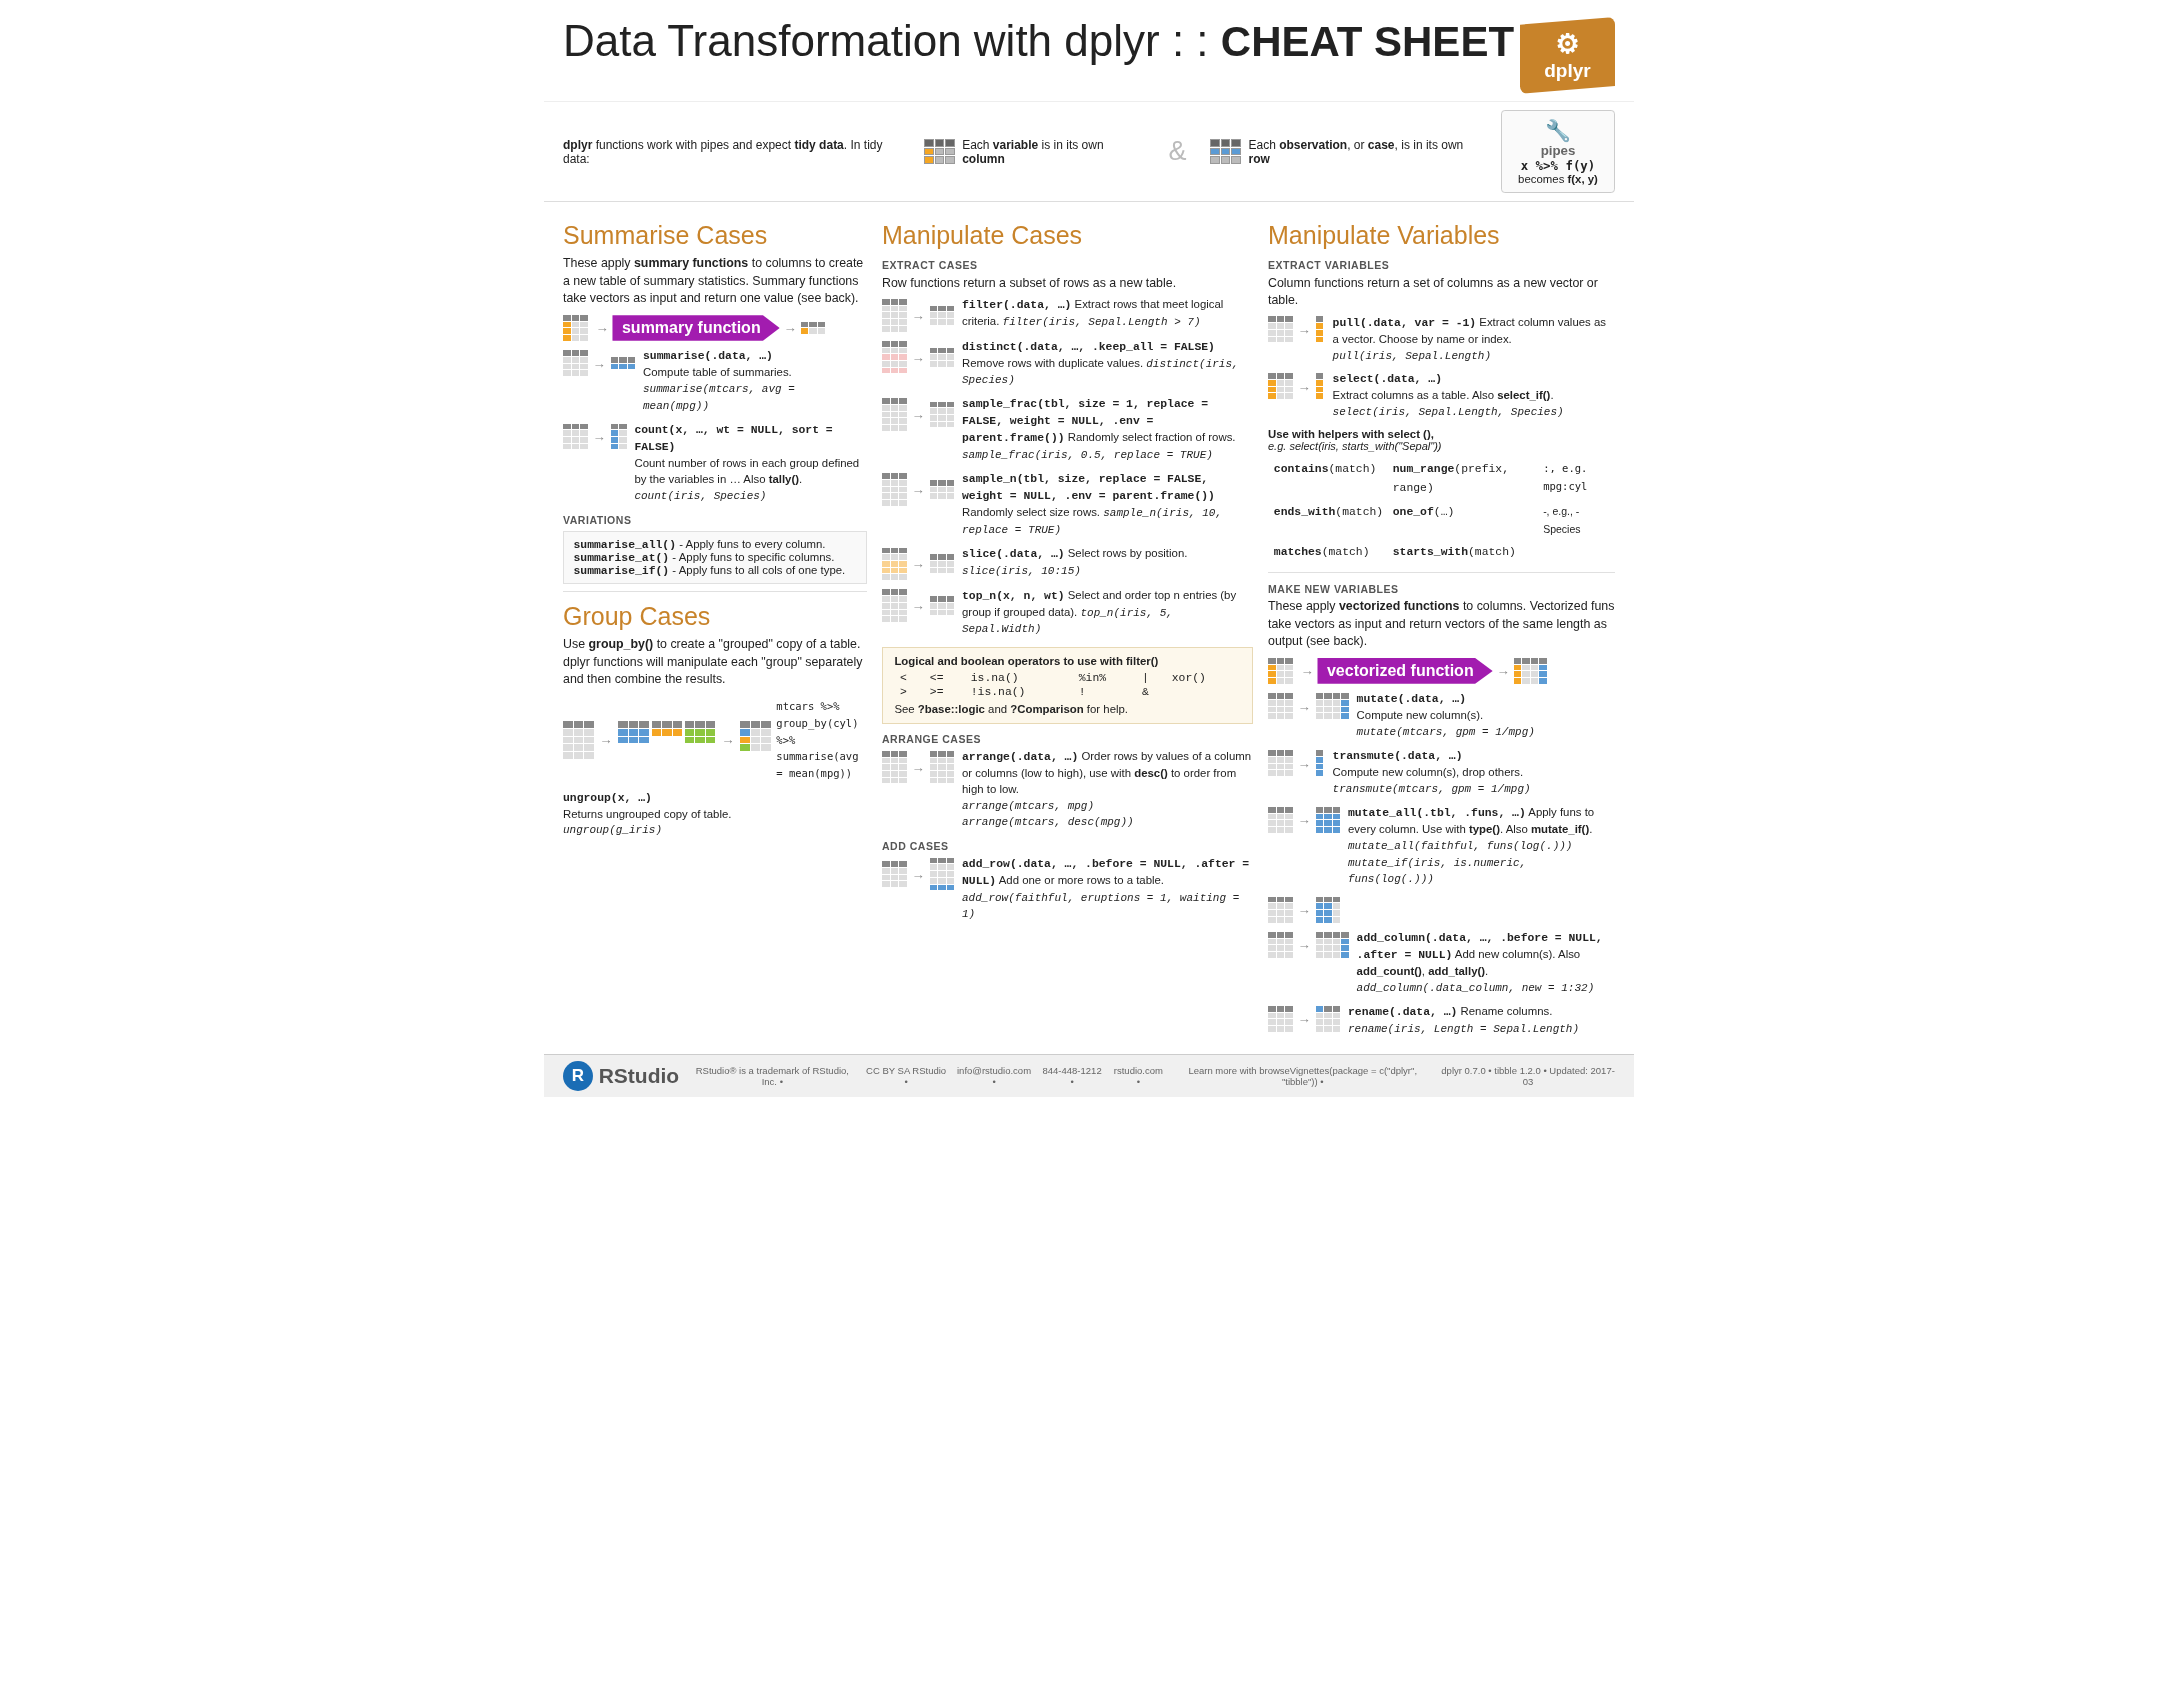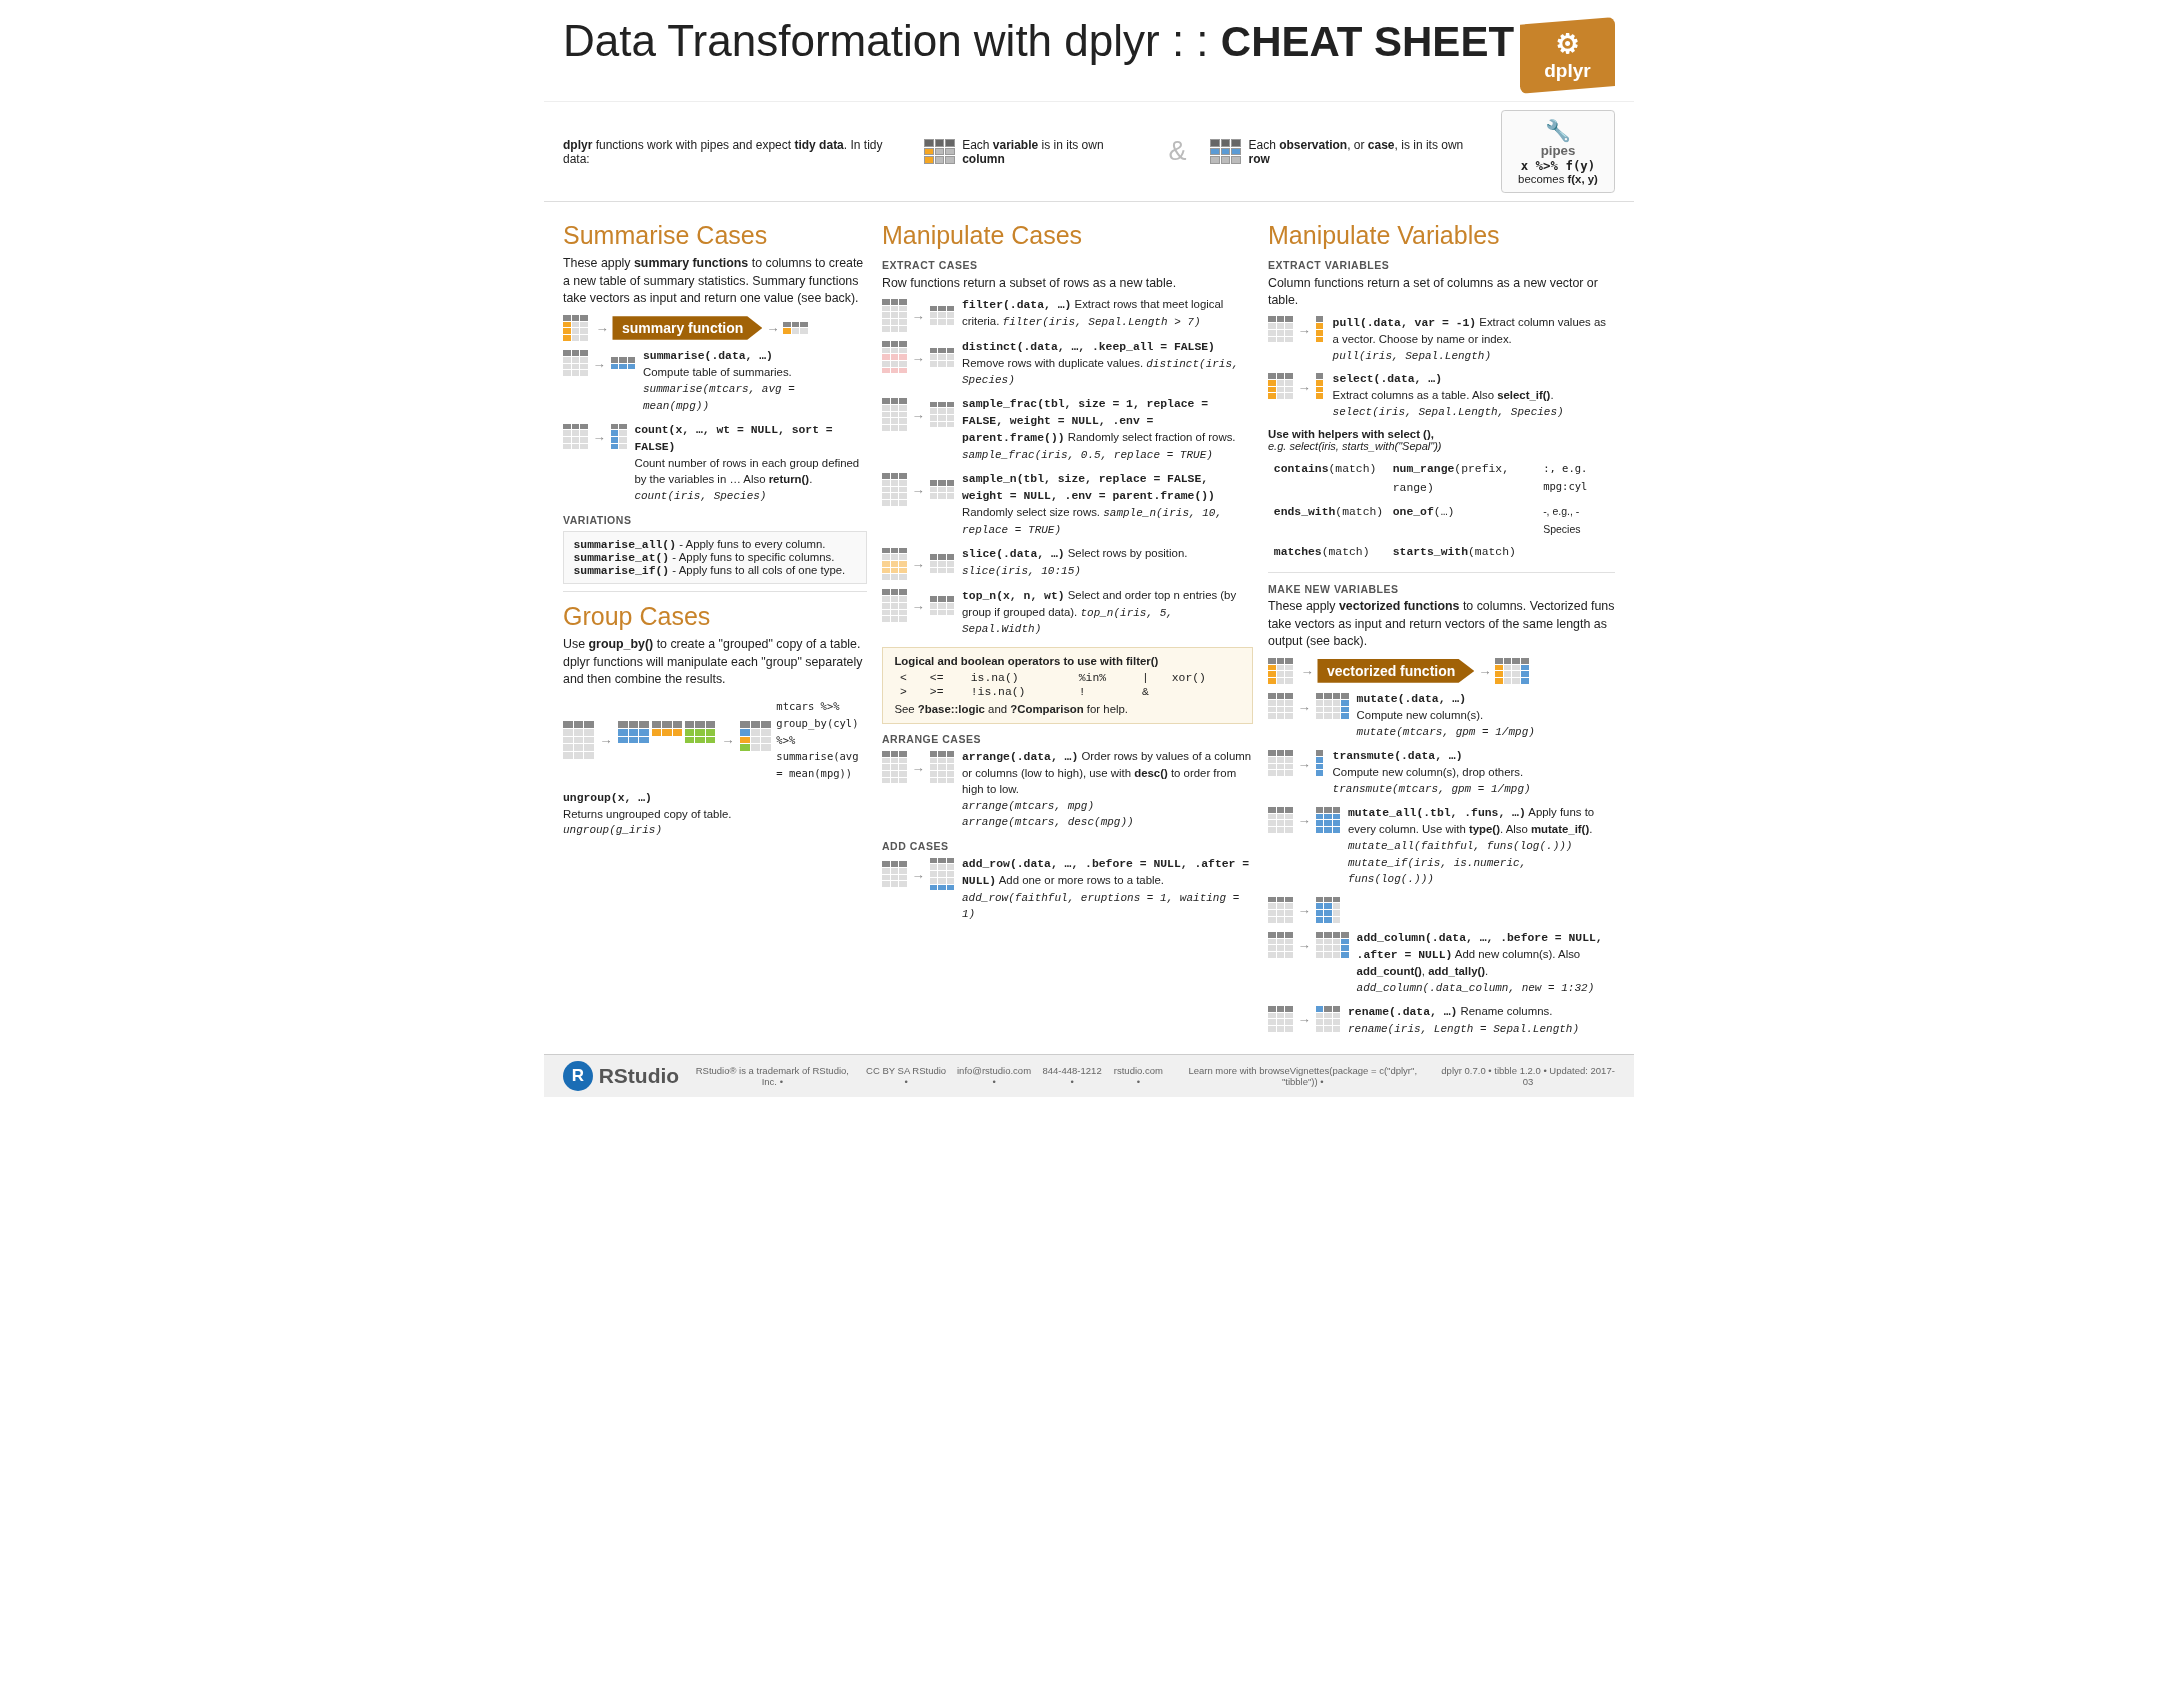--- a/index.html
+++ b/index.html
@@ -120,24 +120,24 @@
 
     .ampersand { font-size: 27px; color: #bbb; margin: 0 4.8px; }
 
     
     .function-arrow-box {
       display: flex;
       align-items: center;
       margin: 7.6px 0;
     }
     .arrow-label {
-      background: #a16207;
+      background: #a21caf;
       color: white;
       padding: 3.8px 9.5px;
-      font-size: 14px;
+      font-size: 16px;
       font-weight: bold;
       clip-path: polygon(0 0, 90% 0, 100% 50%, 90% 100%, 0 100%);
       padding-right: 19px;
     }
 
     
     .func-row {
       display: flex;
       align-items: flex-start;
       gap: 7.6px;
@@ -409,21 +409,21 @@
           <div style="background:#5b9bd5;"></div>
             <div style="background:#ddd;"></div>
           <div style="background:#5b9bd5;"></div>
             <div style="background:#ddd;"></div>
           <div style="background:#5b9bd5;"></div>
             <div style="background:#ddd;"></div>
         </div>
       </div>
       <div class="func-desc">
         <span class="fn">count</span><span class="fn">(x, …, wt = NULL, sort = FALSE)</span><br>
-        Count number of rows in each group defined by the variables in … Also <b>return()</b>.<br>
+        Count number of rows in each group defined by the variables in … Also <b>tally()</b>.<br>
         <span class="fn-code">count(iris, Species)</span>
       </div>
     </div>
 
     <div class="subsection-label">VARIATIONS</div>
     <div class="variations-box">
       <div><b class="code">summarise_all()</b> - Apply funs to every column.</div>
       <div><b class="code">summarise_at()</b> - Apply funs to specific columns.</div>
       <div><b class="code">summarise_if()</b> - Apply funs to all cols of one type.</div>
     </div>

